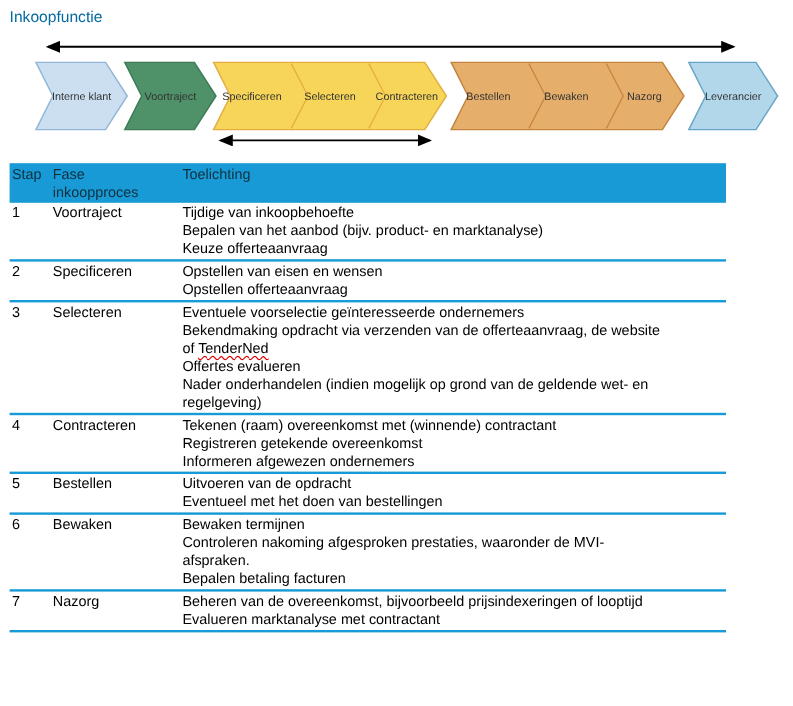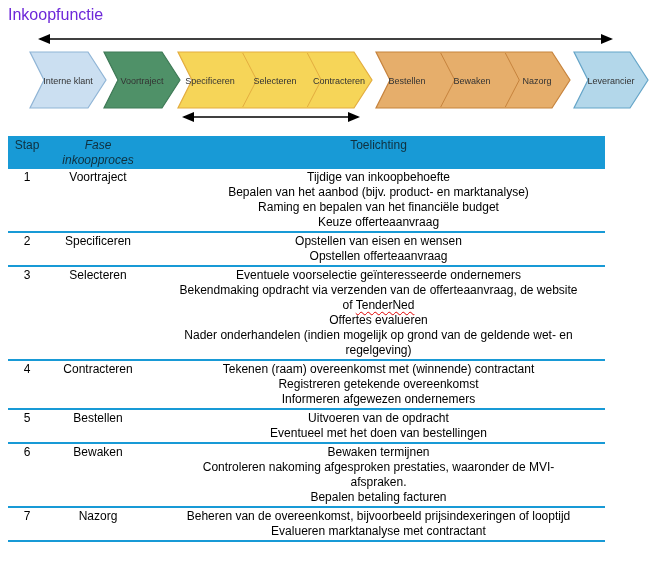--- a/index.html
+++ b/index.html
@@ -7,41 +7,41 @@
   .page {
     position:relative;
     width:661px; height:588px;
     background:#fff;
     font-family:"Liberation Sans", sans-serif;
     color:#000;
     overflow:hidden;
   }
   .title {
     position:absolute; left:8px; top:6px;
-    font-size:16px; color:#6d28d9;
+    font-size:13px; color:#0369a1;
   }
   .flow-svg { position:absolute; left:0; top:26px; }
   .flow-svg text {
     font-family:"Liberation Sans", sans-serif;
     font-size:9px; fill:#333333;
   }
   
   .ptable {
     position:absolute; left:8px; top:136px;
     width:597px;
-    font-size:12px; line-height:15px;text-align:center;
+    font-size:12px; line-height:15px;
   }
   .thead {
     display:grid; grid-template-columns:36px 108px 1fr;
     background:#189AD6;
     color:#10303E;
     min-height:33px;
     padding-top:2px;
   }
-  .thead .th-fase-inner { display:inline-block; max-width:80px;font-style:italic; }
+  .thead .th-fase-inner { display:inline-block; max-width:80px; }
   .tbody { border-bottom:2px solid #189AD6; }
   .trow {
     display:grid; grid-template-columns:36px 108px 1fr;
     padding:1px 0;
   }
   .trow + .trow { border-top:2px solid #189AD6; }
   .cell-stap { padding-left:2px; }
   .misspell {
     text-decoration-line:underline;
     text-decoration-style:wavy;
@@ -108,21 +108,20 @@
       <div><span class="th-fase-inner">Fase inkoopproces</span></div>
       <div>Toelichting</div>
     </div>
     <div class="tbody">
         <div class="trow">
           <div class="cell-stap">1</div>
           <div>Voortraject</div>
           <div>
             <div>Tijdige van inkoopbehoefte</div>
             <div>Bepalen van het aanbod (bijv. product- en marktanalyse)</div>
-            <div>Raming en bepalen van het financiële budget</div>
             <div>Keuze offerteaanvraag</div>
           </div>
         </div>
         <div class="trow">
           <div class="cell-stap">2</div>
           <div>Specificeren</div>
           <div>
             <div>Opstellen van eisen en wensen</div>
             <div>Opstellen offerteaanvraag</div>
           </div>

